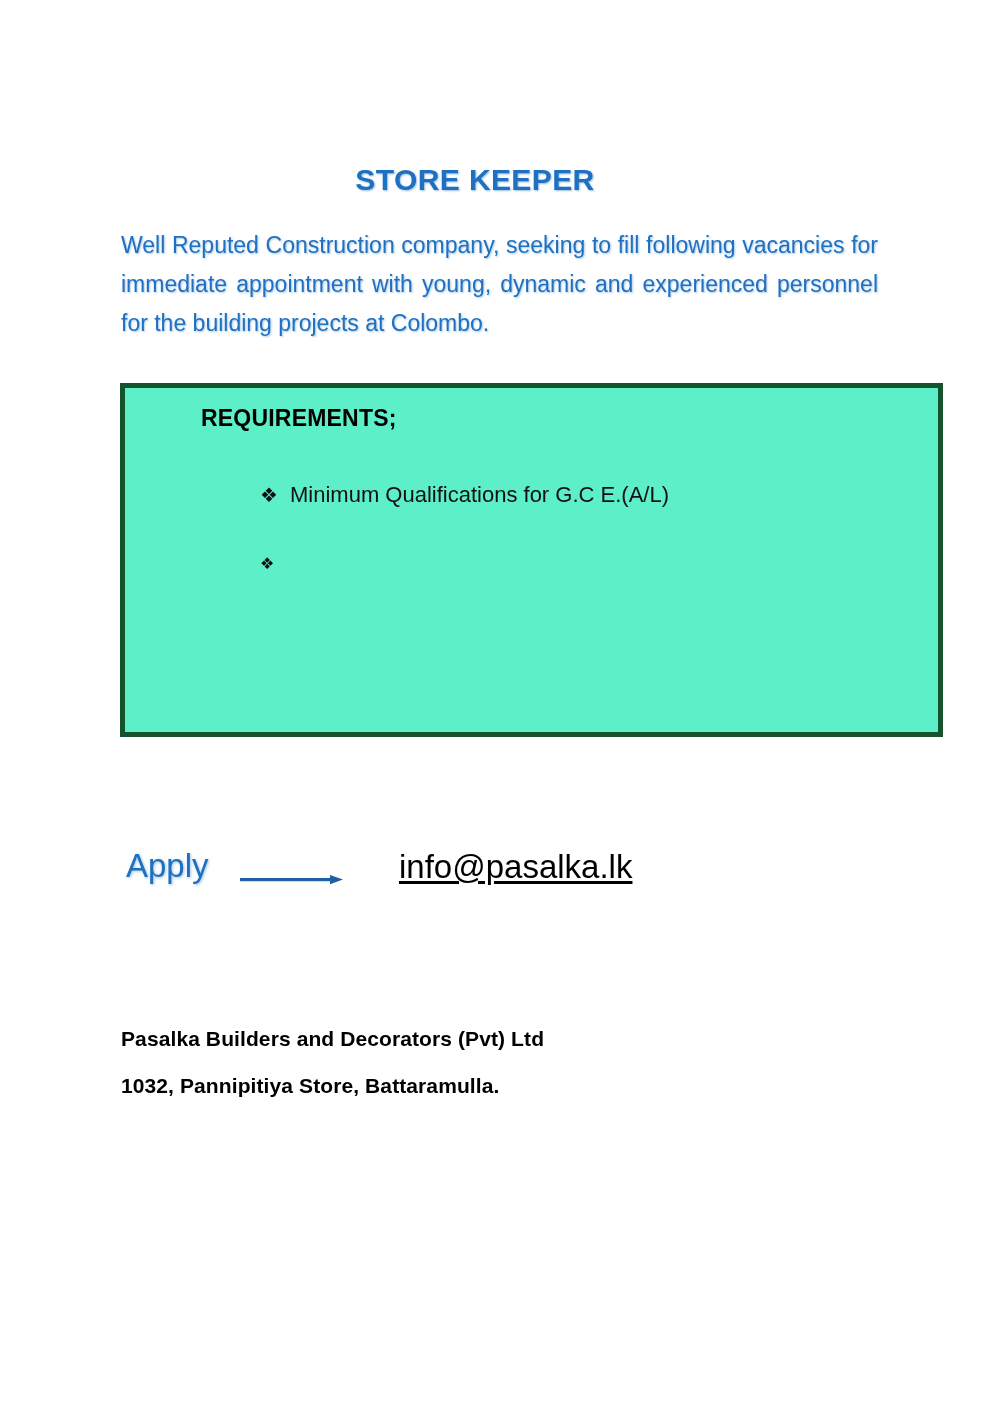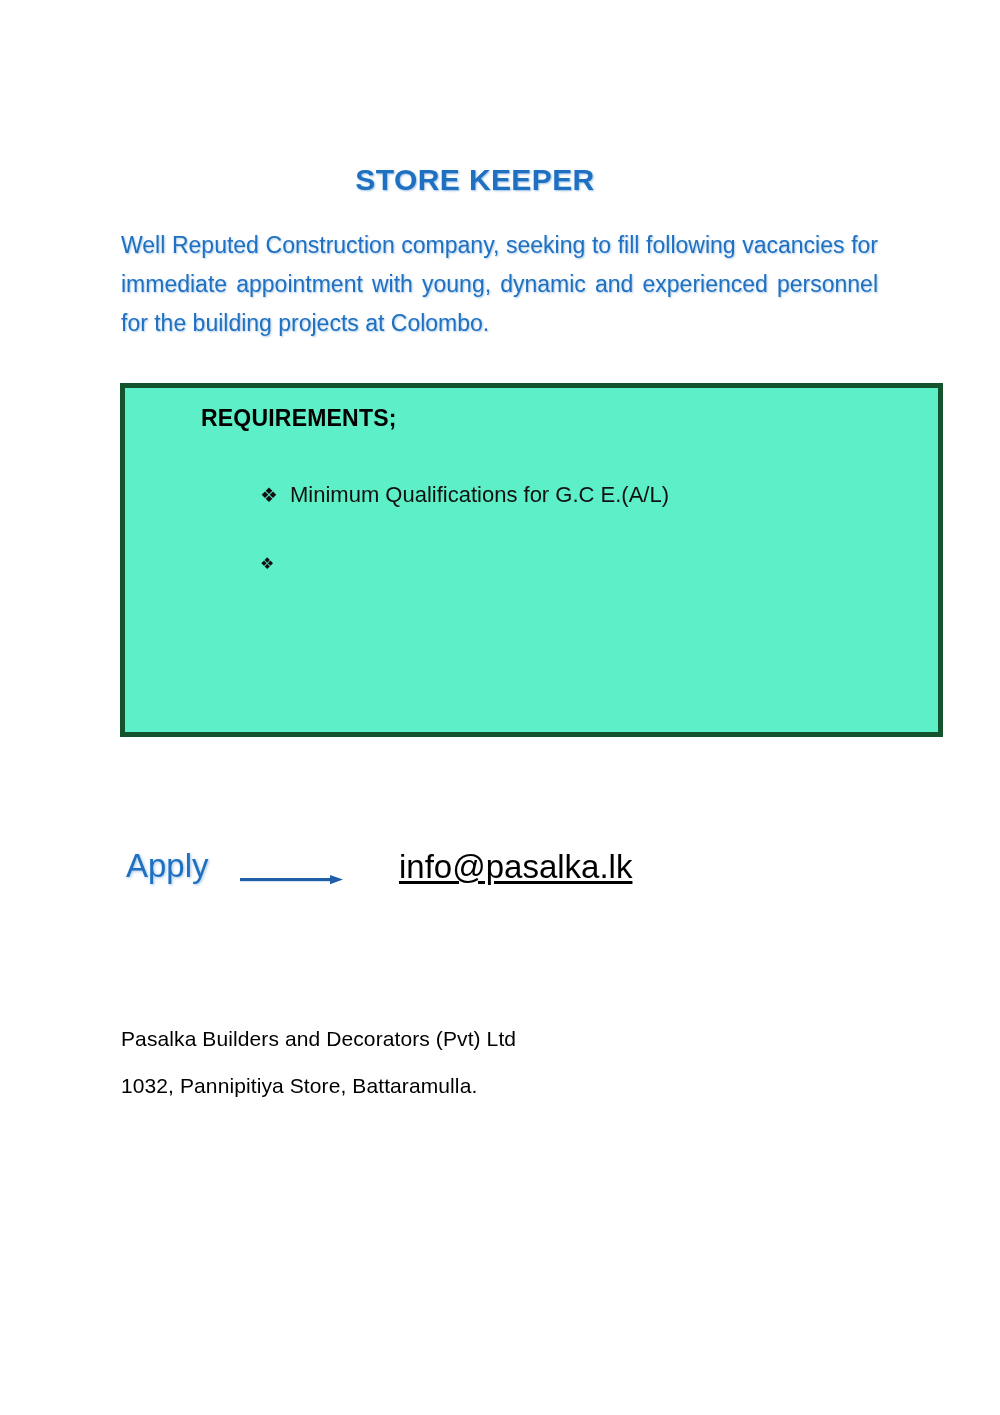--- a/index.html
+++ b/index.html
@@ -164,21 +164,21 @@
 
   
   .footer {
     position: absolute;
     left: 121px;
     top: 1015px;
     width: 700px;
   }
   .footer-line {
     font-size: 21px;
-    font-weight: normal;
+    font-weight: bold;
     color: #000000;
     line-height: 47px;
     letter-spacing: 0.1px;
   }
 </style>
 </head>
 <body>
 
 <div class="page">
 

